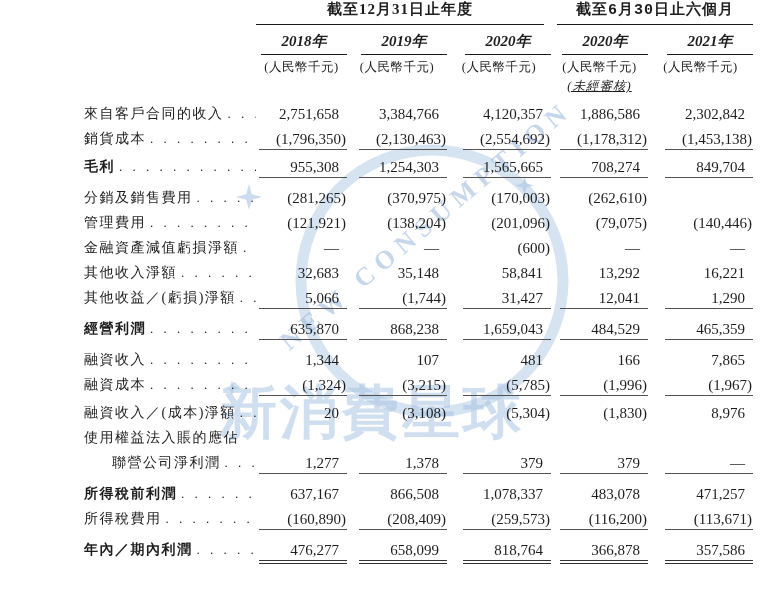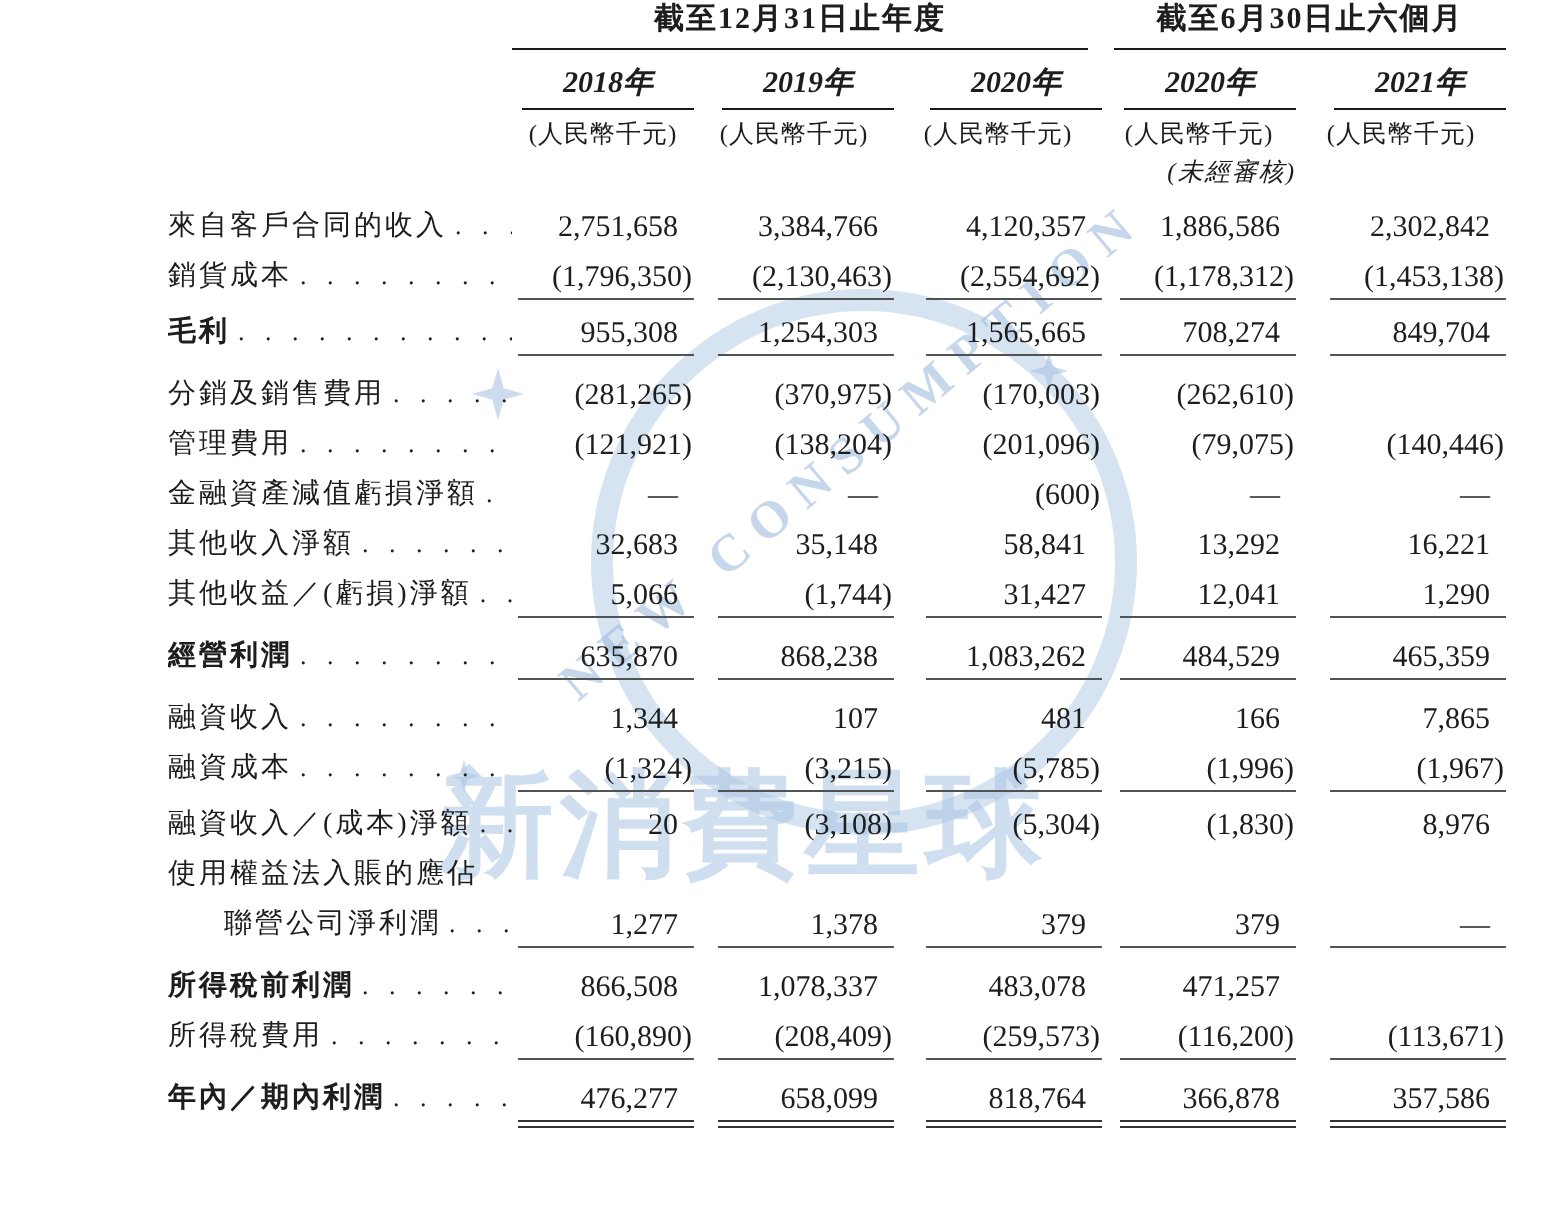--- a/index.html
+++ b/index.html
@@ -27,31 +27,31 @@
   .sp2{left:515px;top:176px;width:19px;height:19px;}
   .sp3{left:224px;top:380px;width:16px;height:16px;}
   
   .sheet{position:absolute;left:84px;top:0;width:669px;z-index:2;}
   .grid{display:grid;grid-template-columns:172px 91px 100px 104px 97px 105px;}
   .gcell{
     grid-row:1;font-weight:bold;text-align:center;font-size:15px;letter-spacing:1px;
     padding-bottom:5px;border-bottom:1.5px solid #1a1a1a;white-space:nowrap;
   }
   .g1{grid-column:2 / span 3;margin-right:7px;}
-  .g2{grid-column:5 / span 2;margin-left:6px;}
+  .g2{grid-column:5 / span 2;margin-left:6px;font-family:Liberation Mono, monospace;}
   .yhdr{margin-top:7px;font-style:italic;}
   .ycell{display:flex;}
   .ybox{
     width:86px;margin-left:auto;text-align:center;font-weight:bold;font-size:15px;
     padding-bottom:3px;border-bottom:1.5px solid #1a1a1a;white-space:nowrap;
   }
   .uhdr{margin-top:4px;}
   .ucell{text-align:center;font-size:12.5px;letter-spacing:.5px;white-space:nowrap;}
   .nhdr{height:19px;}
-  .ncell{text-align:right;font-size:12.5px;font-style:italic;letter-spacing:1px;padding-top:2px;white-space:nowrap;}
+  .ncell{text-align:center;font-size:12.5px;font-style:italic;letter-spacing:1px;padding-top:2px;white-space:nowrap;text-decoration:underline;}
   #rows{margin-top:5px;}
   .row{display:grid;grid-template-columns:172px 91px 100px 104px 97px 105px;height:25px;align-items:end;}
   .gap6{margin-top:6px;}
   .gap3{margin-top:3px;}
   .lcell{display:flex;align-items:baseline;overflow:hidden;}
   .lab{font-size:14px;letter-spacing:1.5px;white-space:nowrap;line-height:22px;}
   .row.bold .lab{font-weight:bold;text-align:right;}
   .row.indent .lcell{padding-left:28px;}
   .dots{flex:1;overflow:hidden;white-space:nowrap;font-size:13px;letter-spacing:3.5px;padding-left:4px;line-height:22px;}
   .dots::after{content:". . . . . . . . . . . . . . . . . . . . . . . . . .";}
@@ -291,21 +291,21 @@
           <span class="lab">經營利潤</span>
           <span class="dots"></span>
         </div>
         <div class="vcell">
           <span class="val u">635,870</span>
         </div>
         <div class="vcell">
           <span class="val u">868,238</span>
         </div>
         <div class="vcell">
-          <span class="val u">1,083,262</span>
+          <span class="val u">1,659,043</span>
         </div>
         <div class="vcell">
           <span class="val u">484,529</span>
         </div>
         <div class="vcell">
           <span class="val u">465,359</span>
         </div>
       </div>
       <div class="row   gap6">
         <div class="lcell">
@@ -400,20 +400,23 @@
         <div class="vcell">
           <span class="val u">—</span>
         </div>
       </div>
       <div class="row bold  gap6">
         <div class="lcell">
           <span class="lab">所得稅前利潤</span>
           <span class="dots"></span>
         </div>
         <div class="vcell">
+          <span class="val">637,167</span>
+        </div>
+        <div class="vcell">
           <span class="val">866,508</span>
         </div>
         <div class="vcell">
           <span class="val">1,078,337</span>
         </div>
         <div class="vcell">
           <span class="val">483,078</span>
         </div>
         <div class="vcell">
           <span class="val">471,257</span>

